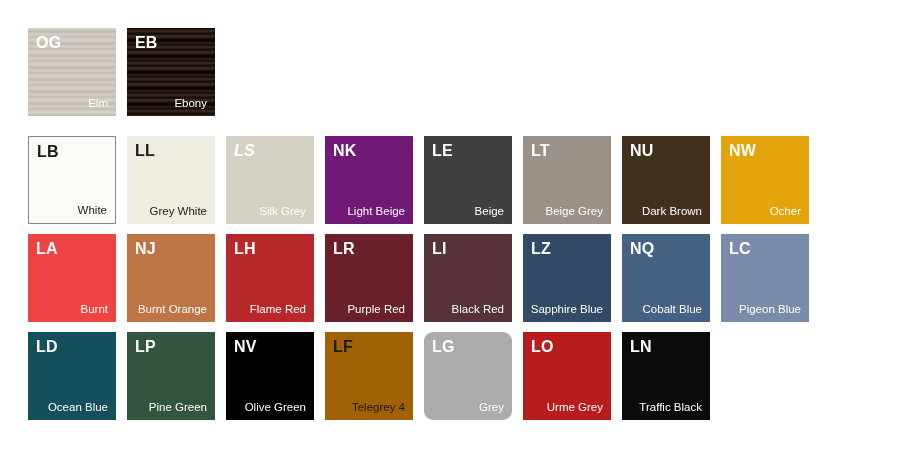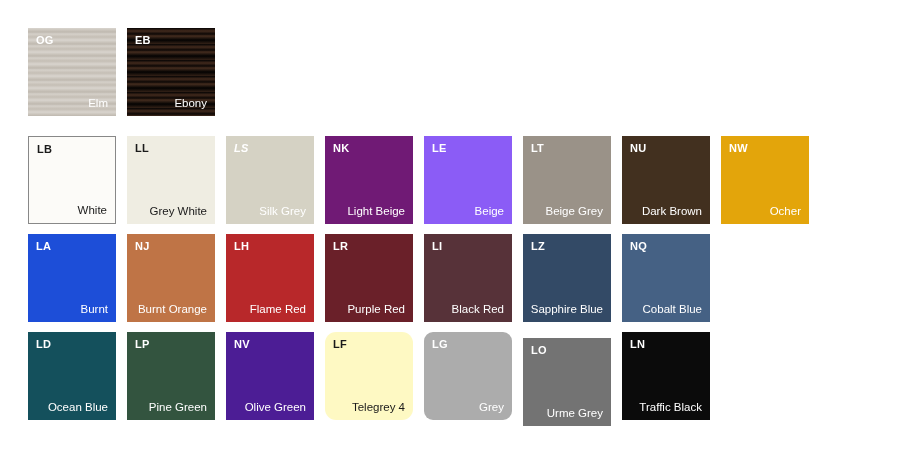--- a/index.html
+++ b/index.html
@@ -30,21 +30,21 @@
     box-sizing:border-box;
     flex:0 0 88px;
     overflow:hidden;
   }
   .swatch.bordered{
     border:1px solid #888888;
   }
   .code{
     position:absolute;
     top:7px;left:8px;
-    font-size:11px;
+    font-size:16px;
     font-weight:bold;
     letter-spacing:.2px;
     line-height:1;
   }
   .name{
     position:absolute;
     right:8px;bottom:6px;
     left:6px;
     text-align:right;
     font-size:11.5px;
@@ -110,39 +110,39 @@
         <span class="name" style="color: rgb(26, 26, 26);">Grey White</span>
       </div>
       <div class="swatch" style="background: rgb(213, 210, 196);">
         <span class="code" style="color: rgb(255, 255, 255); font-style: italic;">LS</span>
         <span class="name" style="color: rgb(255, 255, 255);">Silk Grey</span>
       </div>
       <div class="swatch" style="background: #701a75;">
         <span class="code" style="color: rgb(255, 255, 255);">NK</span>
         <span class="name" style="color: rgb(255, 255, 255);">Light Beige</span>
       </div>
-      <div class="swatch" style="background: #8b5cf6;">
+      <div class="swatch" style="background: #404040;">
         <span class="code" style="color: rgb(255, 255, 255);">LE</span>
         <span class="name" style="color: rgb(255, 255, 255);">Beige</span>
       </div>
       <div class="swatch" style="background: rgb(154, 146, 136); padding-left: 15px;">
         <span class="code" style="color: rgb(255, 255, 255);">LT</span>
         <span class="name" style="color: rgb(255, 255, 255);">Beige Grey</span>
       </div>
       <div class="swatch" style="background: rgb(66, 48, 31);">
         <span class="code" style="color: rgb(255, 255, 255);">NU</span>
         <span class="name" style="color: rgb(255, 255, 255);">Dark Brown</span>
       </div>
       <div class="swatch" style="background: rgb(227, 165, 11);">
         <span class="code" style="color: rgb(255, 255, 255);">NW</span>
         <span class="name" style="color: rgb(255, 255, 255);">Ocher</span>
       </div>
     </div>
   <div class="row r3">
-      <div class="swatch" style="background: #1d4ed8;">
+      <div class="swatch" style="background: #ef4444;">
         <span class="code" style="color: rgb(255, 255, 255);">LA</span>
         <span class="name" style="color: rgb(255, 255, 255);">Burnt</span>
       </div>
       <div class="swatch" style="background: rgb(191, 116, 70);">
         <span class="code" style="color: rgb(255, 255, 255);">NJ</span>
         <span class="name" style="color: rgb(255, 255, 255);">Burnt Orange</span>
       </div>
       <div class="swatch" style="background: rgb(184, 40, 42);">
         <span class="code" style="color: rgb(255, 255, 255);">LH</span>
         <span class="name" style="color: rgb(255, 255, 255);">Flame Red</span>
@@ -155,44 +155,48 @@
         <span class="code" style="color: rgb(255, 255, 255);">LI</span>
         <span class="name" style="color: rgb(255, 255, 255);">Black Red</span>
       </div>
       <div class="swatch" style="background: rgb(51, 74, 102);">
         <span class="code" style="color: rgb(255, 255, 255);">LZ</span>
         <span class="name" style="color: rgb(255, 255, 255);">Sapphire Blue</span>
       </div>
       <div class="swatch" style="background: rgb(69, 97, 132);">
         <span class="code" style="color: rgb(255, 255, 255);">NQ</span>
         <span class="name" style="color: rgb(255, 255, 255);">Cobalt Blue</span>
+      </div>
+      <div class="swatch" style="background: rgb(123, 140, 170);">
+        <span class="code" style="color: rgb(255, 255, 255);">LC</span>
+        <span class="name" style="color: rgb(255, 255, 255);">Pigeon Blue</span>
       </div>
     </div>
   <div class="row r4">
       <div class="swatch" style="background: rgb(20, 80, 92);">
         <span class="code" style="color: rgb(255, 255, 255);">LD</span>
         <span class="name" style="color: rgb(255, 255, 255);">Ocean Blue</span>
       </div>
       <div class="swatch" style="background: rgb(51, 84, 63);">
         <span class="code" style="color: rgb(255, 255, 255);">LP</span>
         <span class="name" style="color: rgb(255, 255, 255);">Pine Green</span>
       </div>
-      <div class="swatch" style="background: #4c1d95;">
+      <div class="swatch" style="background: #000000;">
         <span class="code" style="color: rgb(255, 255, 255);">NV</span>
         <span class="name" style="color: rgb(255, 255, 255);">Olive Green</span>
       </div>
-      <div class="swatch" style="background: #fef9c3; border-radius: 11px;">
+      <div class="swatch" style="background: #a16207;">
         <span class="code" style="color: rgb(26, 26, 26);">LF</span>
         <span class="name" style="color: rgb(26, 26, 26);">Telegrey 4</span>
       </div>
       <div class="swatch" style="background: rgb(172, 172, 172); border-radius: 9px;">
         <span class="code" style="color: rgb(255, 255, 255);">LG</span>
         <span class="name" style="color: rgb(255, 255, 255);">Grey</span>
       </div>
-      <div class="swatch" style="background: #737373; margin-top: 6px;">
+      <div class="swatch" style="background: #b91c1c;">
         <span class="code" style="color: rgb(255, 255, 255);">LO</span>
         <span class="name" style="color: rgb(255, 255, 255);">Urme Grey</span>
       </div>
       <div class="swatch" style="background: rgb(11, 11, 11);">
         <span class="code" style="color: rgb(255, 255, 255);">LN</span>
         <span class="name" style="color: rgb(255, 255, 255);">Traffic Black</span>
       </div>
     </div>
 </div>
 

